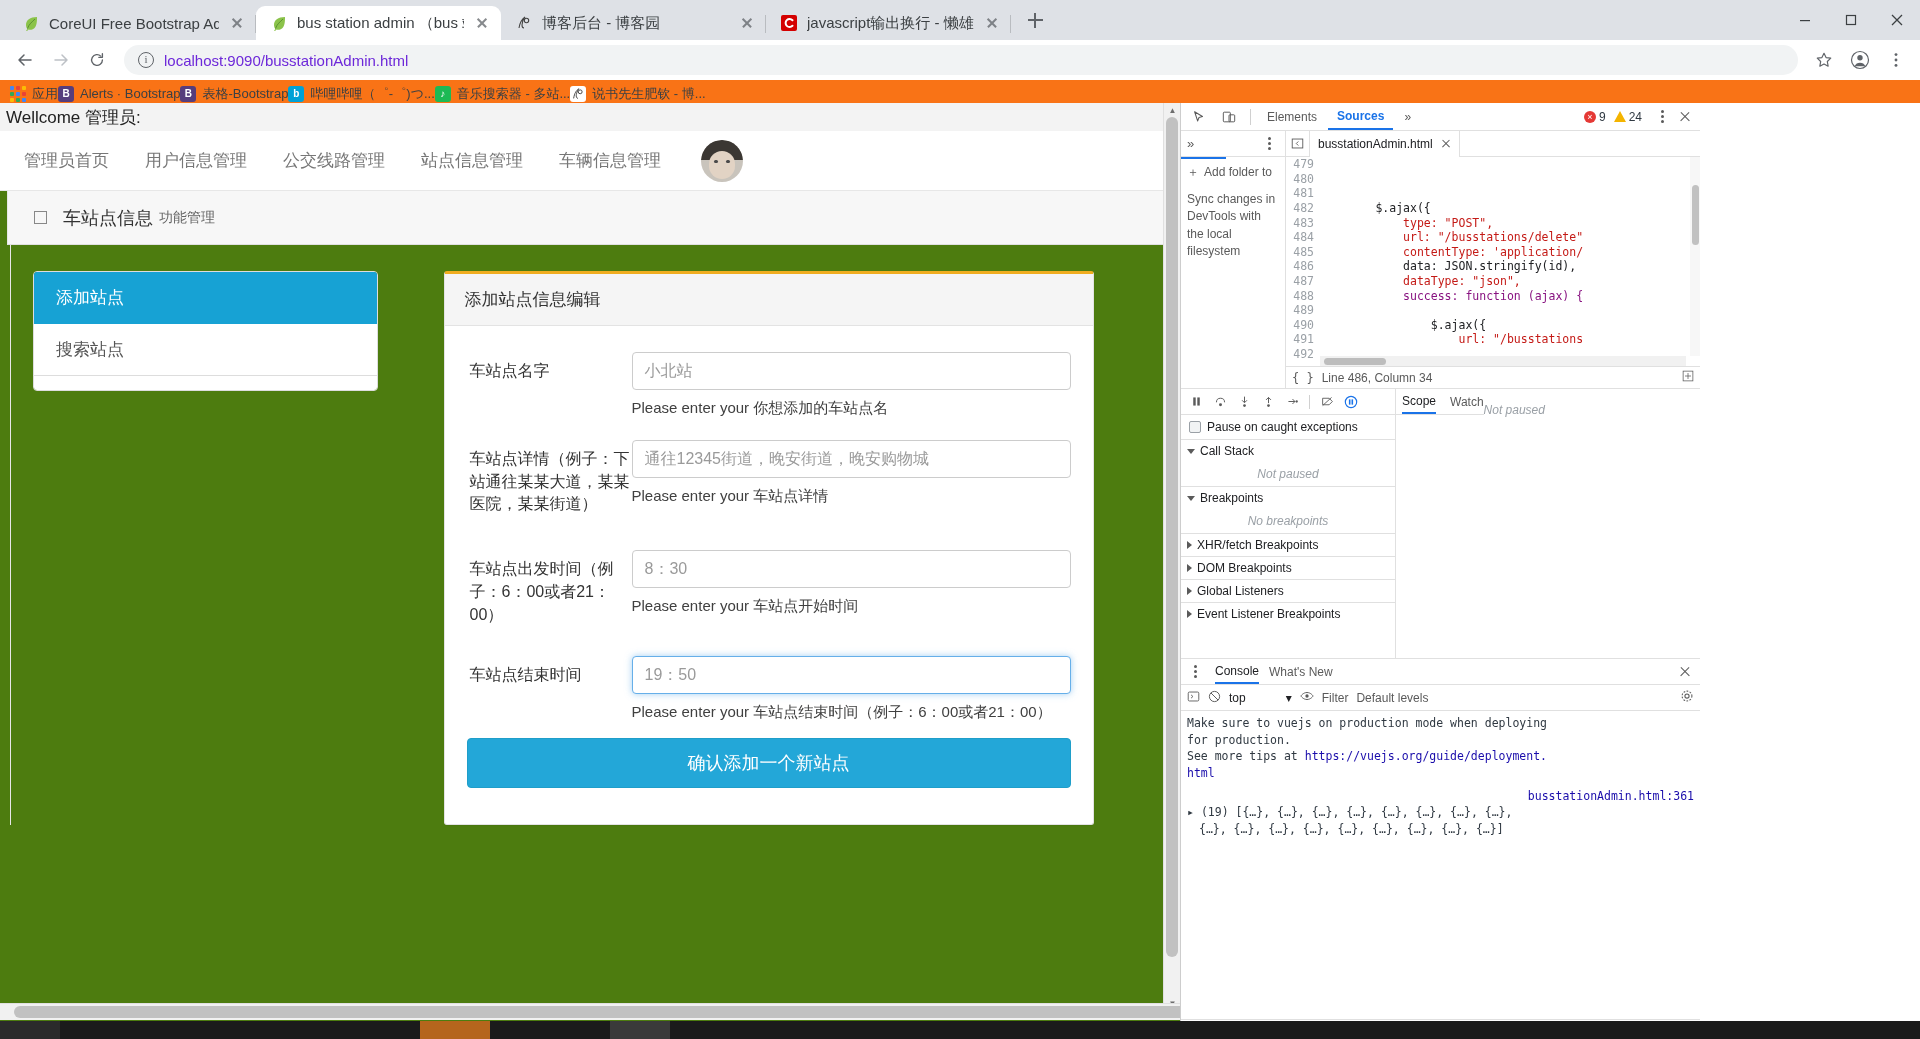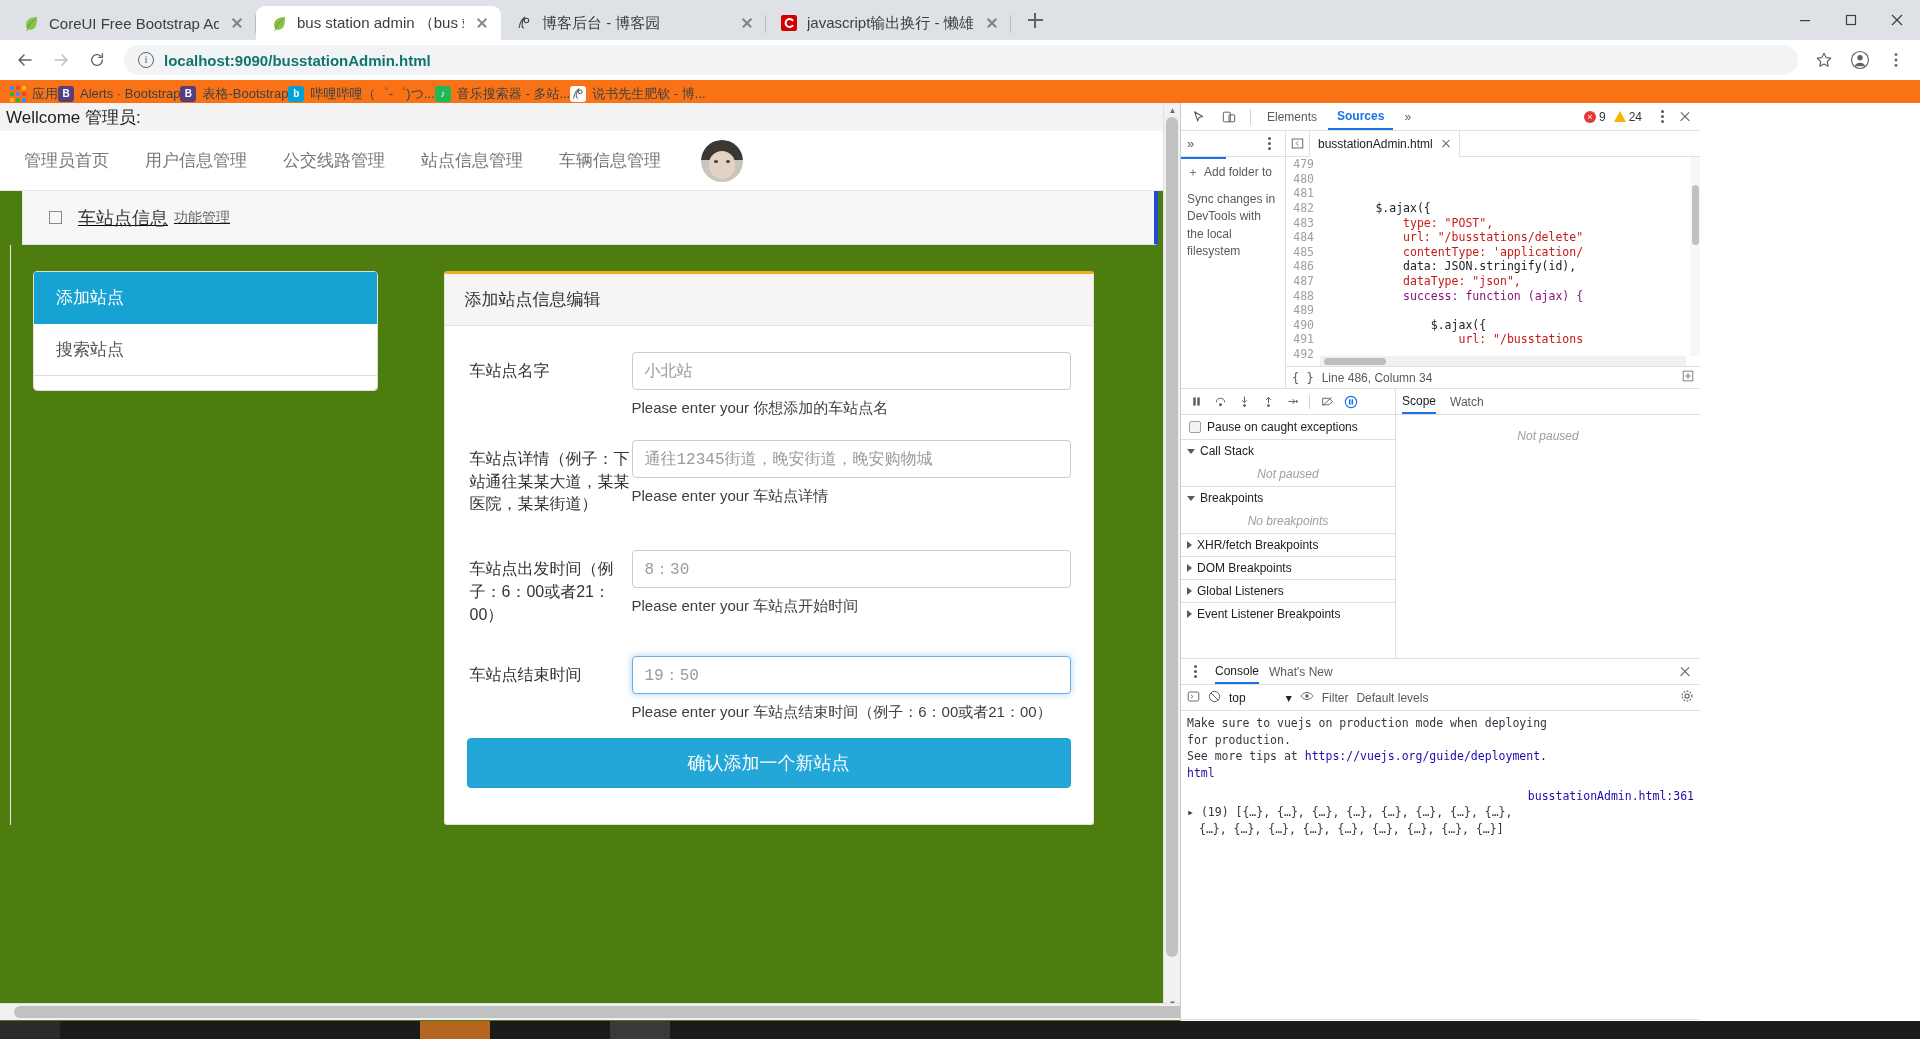--- a/index.html
+++ b/index.html
@@ -46,21 +46,21 @@
   .toolbar{ height:40px; background:#fff; display:flex; align-items:center; padding:0 8px; gap:2px;}
   .navbtn{ width:34px;height:34px;border-radius:50%;display:flex;align-items:center;justify-content:center;color:#5f6368;}
   .navbtn.disabled{ color:#bdc1c6; }
   .omnibox{
     flex:1 1 auto; height:30px; background:#f1f3f4; border-radius:15px;
     display:flex; align-items:center; padding:0 14px; margin:0 8px; gap:10px;
     font-size:15px; color:#202124;
   }
   .omnibox .infoicon{ width:16px;height:16px;flex:0 0 16px; border:1.4px solid #5f6368;border-radius:50%;
      font-size:11px;line-height:13px;text-align:center;color:#5f6368;font-family:"Liberation Serif",serif;}
-  .url{ color:#0f766e;font-weight:bold; }
+  .url{ color:#6d28d9; }
   .tb-right{ display:flex; align-items:center; gap:4px; }
   .icobtn{width:32px;height:32px;border-radius:50%;display:flex;align-items:center;justify-content:center;color:#5f6368;}
 
   
   .bookmarks{ height:28px; background:#f97316; display:flex; align-items:center; padding:0 10px; 
     font-size:13px; color:#3c4043; border-bottom:1px solid #dadce0;}
   .bm{display:flex;align-items:center;gap:6px;white-space:nowrap;}
   .bm .bi{width:16px;height:16px;flex:0 0 16px;display:flex;align-items:center;justify-content:center;border-radius:3px;
      font-size:10px;color:#fff;font-weight:bold;}
   .appsgrid{display:grid;grid-template-columns:repeat(3,4px);grid-template-rows:repeat(3,4px);gap:2px;}
@@ -81,21 +81,21 @@
   .navbar .nlink{ font-size:17px; color:#777; padding:0 18px; white-space:nowrap;}
   .navbar .nlink:first-child{ padding-left:14px; }
   .avatar{ width:42px;height:42px;border-radius:50%; margin-left:22px; overflow:hidden; position:relative;
      background:#c9c4bc; flex:0 0 42px;}
   .avatar .hair{position:absolute;left:0;top:0;width:42px;height:20px;background:#3b3733;border-radius:21px 21px 0 0;}
   .avatar .face{position:absolute;left:8px;top:11px;width:26px;height:28px;background:#e2d3c4;border-radius:13px;}
   .avatar .eye{position:absolute;top:20px;width:4px;height:3px;background:#4a4a4a;border-radius:2px;}
   .avatar .eye.l{left:13px;} .avatar .eye.r{left:25px;}
 
   .pageheader{ height:54px; background:#f7f7f7; border-bottom:1px solid #e0e0e0; display:flex; align-items:center;
-     padding-left:26px; gap:16px; margin:0 22px; border-left:1px solid #e7e7e7; border-right:4px solid #1d4ed8;text-decoration:underline;}
+     padding-left:26px; gap:16px; margin:0 7px; border-left:1px solid #e7e7e7; border-right:1px solid #1d4ed8;}
   .ph-box{ width:13px;height:13px;border:1.3px solid #888; }
   .ph-title{ font-size:18px; color:#333; }
   .ph-sub{ font-size:14px; color:#666; margin-left:-10px;}
 
   .content{ display:flex; padding:26px 10px 0 10px; gap:0; border-left:1px solid #e7e7e7; border-right:1px solid #e7e7e7;
      height:580px; margin:0 10px; }
   .lgroup{ width:345px; margin-left:12px; border:1px solid #ddd; border-radius:4px; overflow:hidden; height:120px; flex:0 0 345px;}
   .litem{ height:52px; display:flex; align-items:center; padding-left:22px; font-size:17px; color:#555; background:#fff;
      border-bottom:1px solid #ddd;}
   .litem.active{ background:#17a2d4; color:#fff; border-bottom-color:#17a2d4;}
@@ -104,21 +104,21 @@
   .cardwrap{ flex:1 1 auto; display:flex; justify-content:center; padding-top:0; }
   .card{ width:650px; background:#fff; border:1px solid #e3e3e3; border-top:3px solid #f0ad20; border-radius:3px;
      box-shadow:0 1px 1px rgba(0,0,0,.05); }
   .cardhead{ height:52px; background:#f5f5f5; border-bottom:1px solid #e3e3e3; display:flex;align-items:center;
      padding-left:20px; font-size:17px; color:#333;}
   .cardbody{ padding:26px 22px 30px 22px; }
   .frow{ display:flex; margin-bottom:22px; }
   .flabel{ width:165px; flex:0 0 165px; font-size:16px; color:#333; line-height:1.42; padding-top:8px; padding-left:3px;}
   .fctl{ flex:1 1 auto; }
   .finput{ width:100%; height:38px; border:1px solid #ccc; border-radius:4px; background:#fff;
-     padding:0 12px; font-size:16px; color:#9a9a9a; display:flex; align-items:center;font-family:Liberation Mono, monospace; }
+     padding:0 12px; font-size:16px; color:#9a9a9a; display:flex; align-items:center; }
   .finput.focused{ border:1px solid #66afe9; box-shadow:0 0 7px rgba(102,175,233,.6); }
   .fhelp{ font-size:15px; color:#404040; margin-top:7px; line-height:1.4;}
   .submit{ width:100%; height:50px; background:#23a7d8; border:1px solid #1f9ec9; border-radius:4px;
      color:#fff; font-size:18px; display:flex; align-items:center; justify-content:center; margin-top:4px;}
 
   
   .devtools{ width:520px; height:936px; background:#fff; border-left:1px solid #cdcdcd; display:flex; flex-direction:column;
      font-family:"Liberation Sans","DejaVu Sans",sans-serif; font-size:12px; color:#303942;}
   .dt-top{ height:28px; display:flex; align-items:center; border-bottom:1px solid #e0e0e0; padding:0 4px; gap:2px;}
   .dt-ibtn{ width:28px;height:24px; display:flex;align-items:center;justify-content:center; color:#5a5a5a;}
@@ -165,21 +165,21 @@
   .dbg-toolbar{ height:26px; display:flex; align-items:center; gap:2px; padding:0 4px; border-bottom:1px solid #e0e0e0;}
   .dbg-b{ width:22px;height:22px;display:flex;align-items:center;justify-content:center;color:#5a5a5a;}
   .dbg-b.blue{color:#1a73e8;}
   .pausebox{ height:24px; display:flex; align-items:center; gap:6px; padding:0 8px; font-size:12px; color:#202124;}
   .cbx{width:12px;height:12px;border:1px solid #9aa0a6;border-radius:2px;background:#f1f3f4;display:block;}
   .sect{ border-top:1px solid #e0e0e0; }
   .sect-h{ height:22px; display:flex; align-items:center; gap:5px; padding:0 6px; font-size:12px; color:#202124;}
   .tri{width:0;height:0;border-top:4px solid transparent;border-bottom:4px solid transparent;border-left:5px solid #5a5a5a;}
   .tri.open{border-left:4px solid transparent;border-right:4px solid transparent;border-top:5px solid #5a5a5a;border-bottom:none;}
   .sect-empty{ height:24px; display:flex;align-items:center;justify-content:center; font-size:12px; color:#9aa0a6; font-style:italic;}
-  .dt-right{ flex:1 1 auto; display:flex; flex-direction:column;}
+  .dt-right{ flex:1 1 auto; display:flex; flex-direction:row;}
   .scopetabs{ height:26px; display:flex; align-items:center; border-bottom:1px solid #e0e0e0; padding-left:6px; gap:14px;}
   .scopetab{ font-size:12px; color:#5a5a5a; height:25px; display:flex;align-items:center;}
   .scopetab.sel{ color:#202124; border-bottom:2px solid #1a73e8;}
   .notpaused{ padding:14px 0 0 0; text-align:center; font-size:12px; color:#9aa0a6; font-style:italic;}
 
   .dt-console{ flex:1 1 auto; display:flex; flex-direction:column;justify-content:center; }
   .con-tabs{ height:26px; display:flex; align-items:center; border-bottom:1px solid #e0e0e0; padding:0 4px; gap:10px;}
   .con-tab{font-size:12px;color:#5a5a5a;height:25px;display:flex;align-items:center;}
   .con-tab.sel{color:#202124;border-bottom:2px solid #1a73e8;}
   .con-toolbar{ height:26px; display:flex; align-items:center; gap:8px; padding:0 6px; border-bottom:1px solid #e0e0e0; font-size:12px; color:#5a5a5a;}

